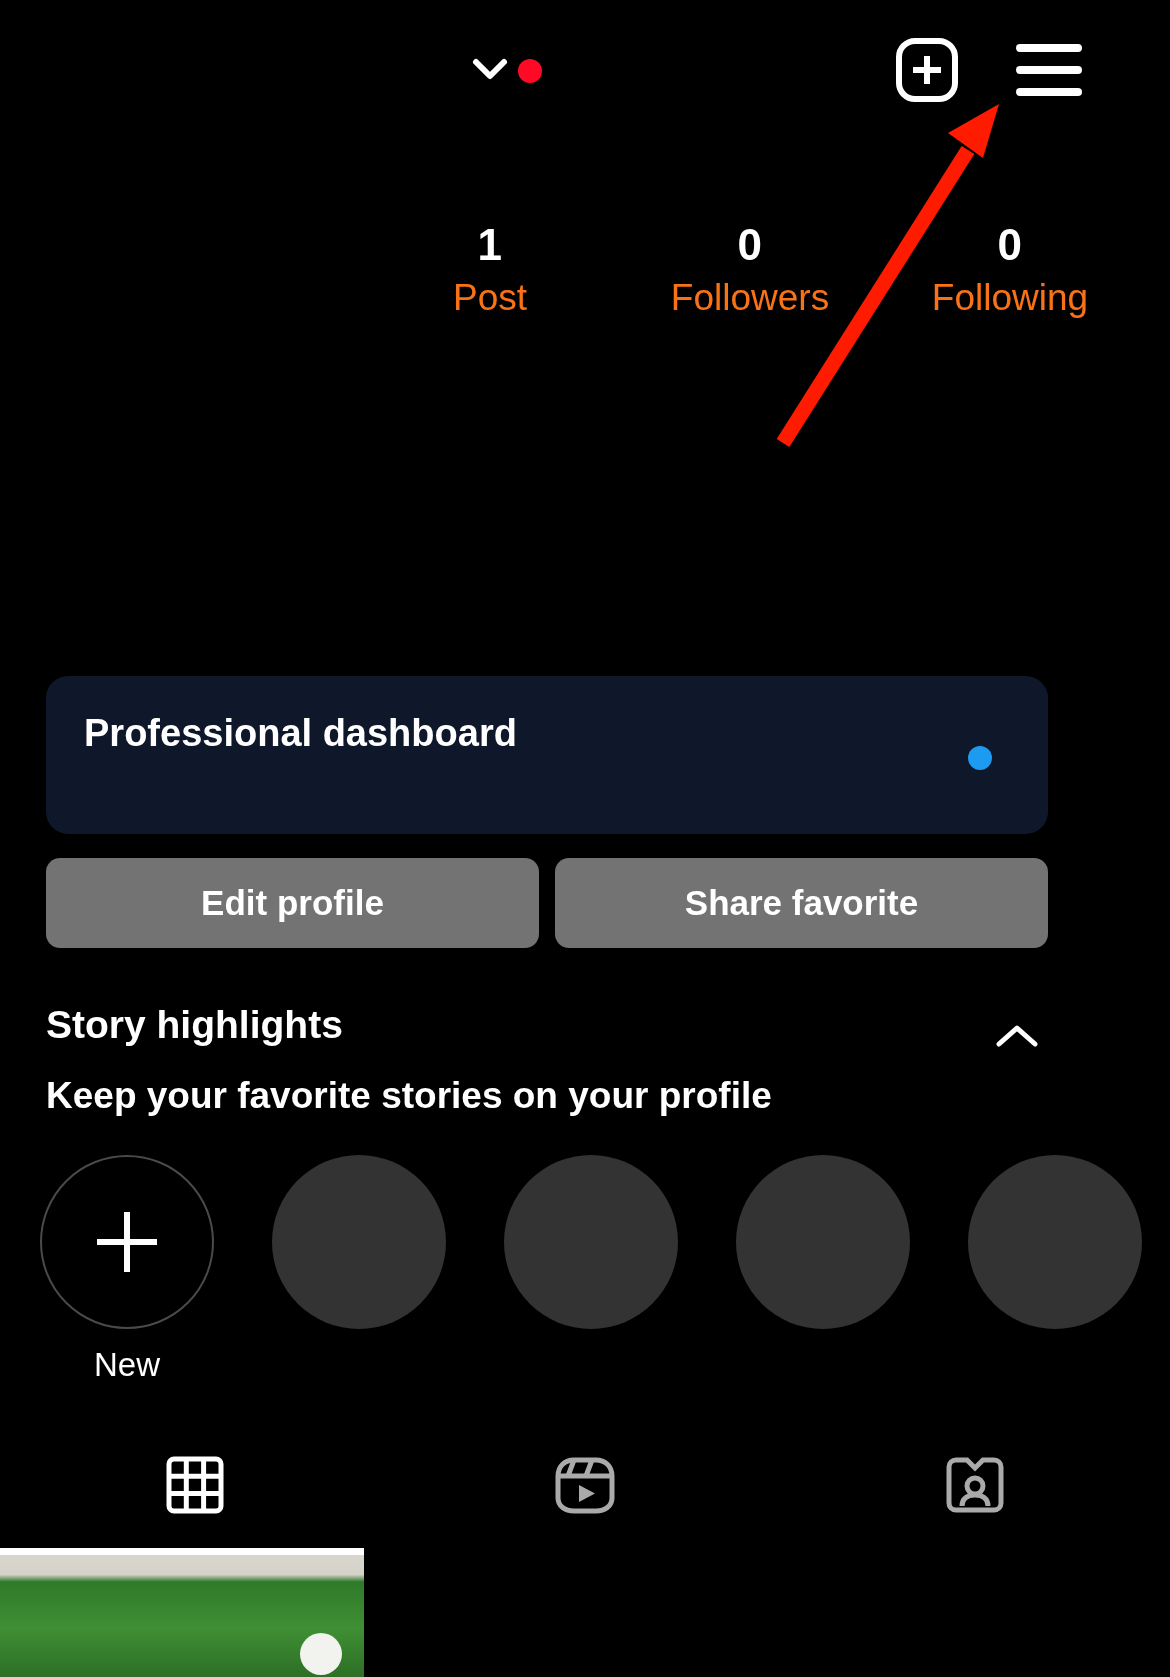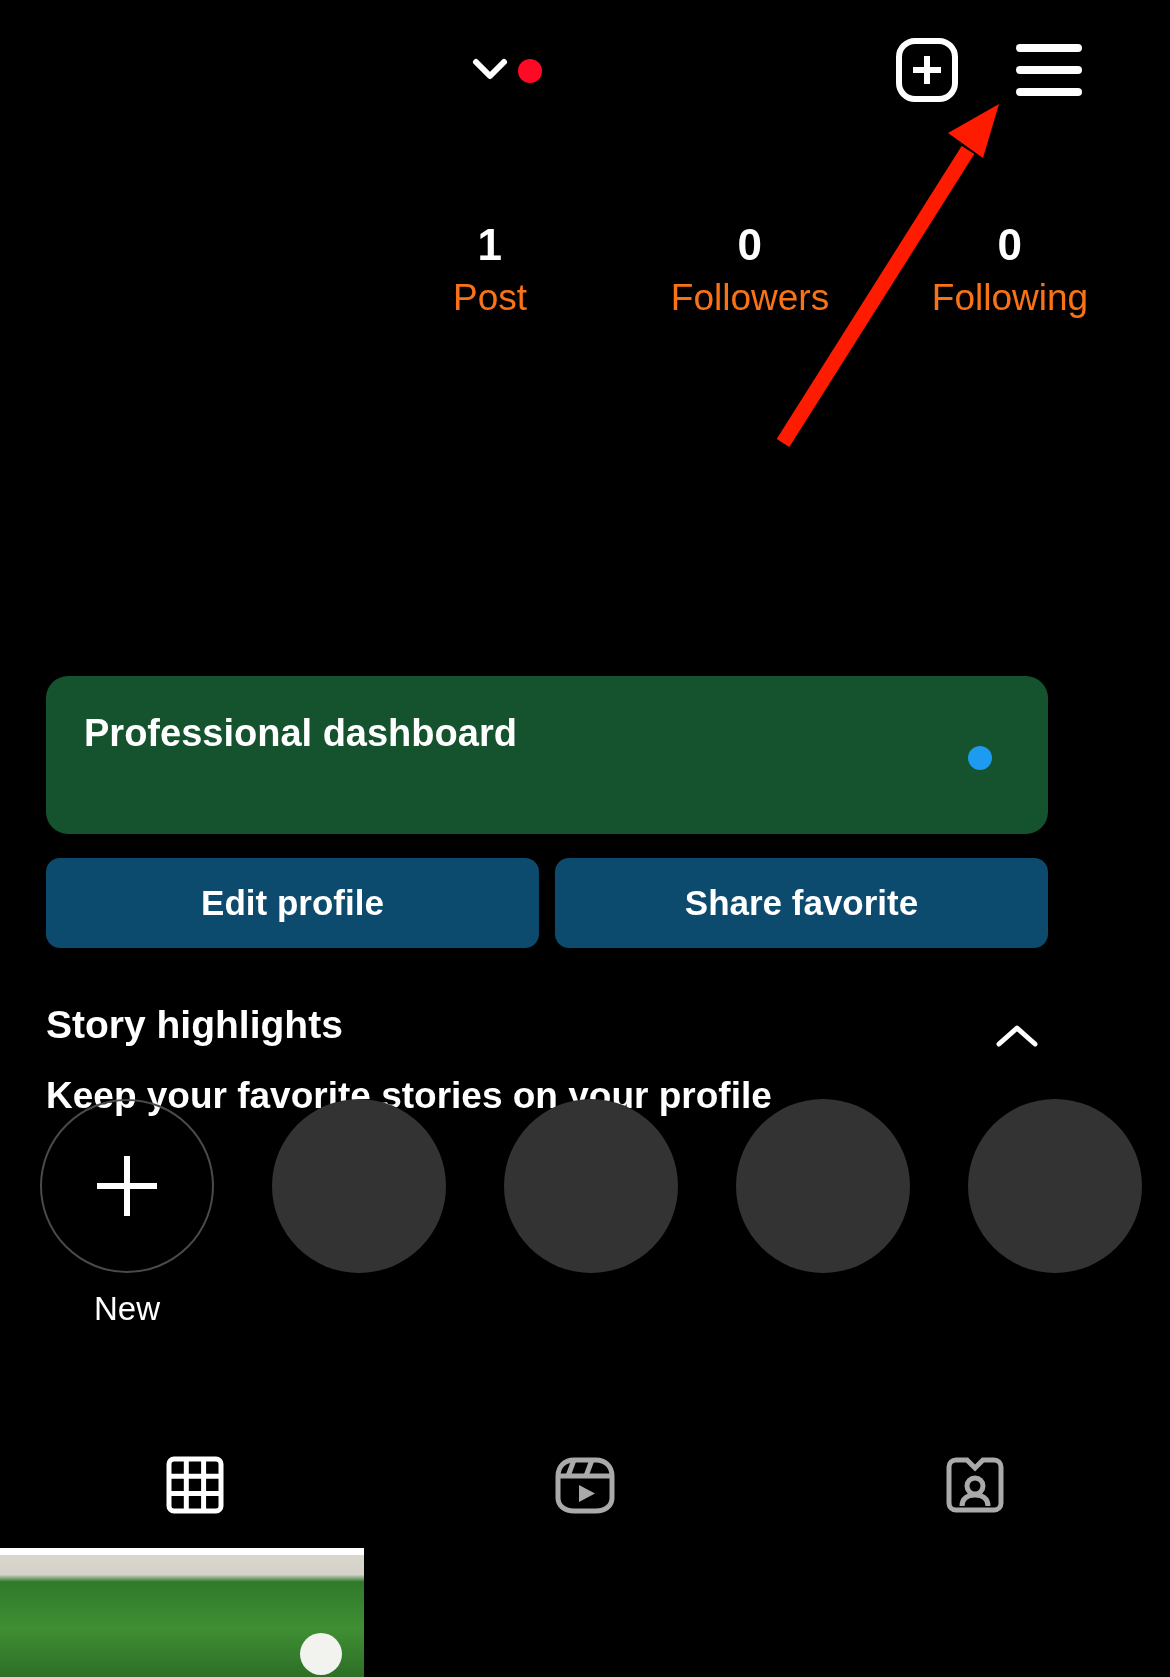--- a/index.html
+++ b/index.html
@@ -101,21 +101,21 @@
     top: 0; left: 0;
     width: 1170px; height: 1677px;
     pointer-events: none;
   }
 
   
   .dash-card {
     position: absolute;
     left: 46px; top: 676px;
     width: 1002px; height: 158px;
-    background: #14532d;
+    background: #0f172a;
     border-radius: 22px;
     padding: 34px 38px;
   }
   .dash-title {
     font-size: 38px;
     font-weight: bold;
     line-height: 46px;
     color: #fff;
   }
   .dash-sub {
@@ -136,21 +136,21 @@
   .actions {
     position: absolute;
     left: 46px; top: 858px;
     width: 1002px;
     display: flex;
     gap: 16px;
   }
   .act-btn {
     flex: 1;
     height: 90px;
-    background: #0c4a6e;
+    background: #737373;
     border-radius: 14px;
     border: none;
     color: #fff;
     font-family: "Liberation Sans", sans-serif;
     font-size: 35px;
     font-weight: bold;
     display: flex;
     align-items: center;
     justify-content: center;
   }
@@ -174,21 +174,21 @@
     margin-top: 20px;
   }
   .sh-collapse {
     position: absolute;
     right: 16px; top: 22px;
     width: 46px; height: 30px;
   }
 
   .highlights {
     position: absolute;
-    left: 40px; top: 1099px;
+    left: 40px; top: 1155px;
     display: flex;
     gap: 58px;
   }
   .hl { width: 174px; }
   .hl-circle {
     width: 174px; height: 174px;
     border-radius: 50%;
     background: #333333;
   }
   .hl.new .hl-circle {

